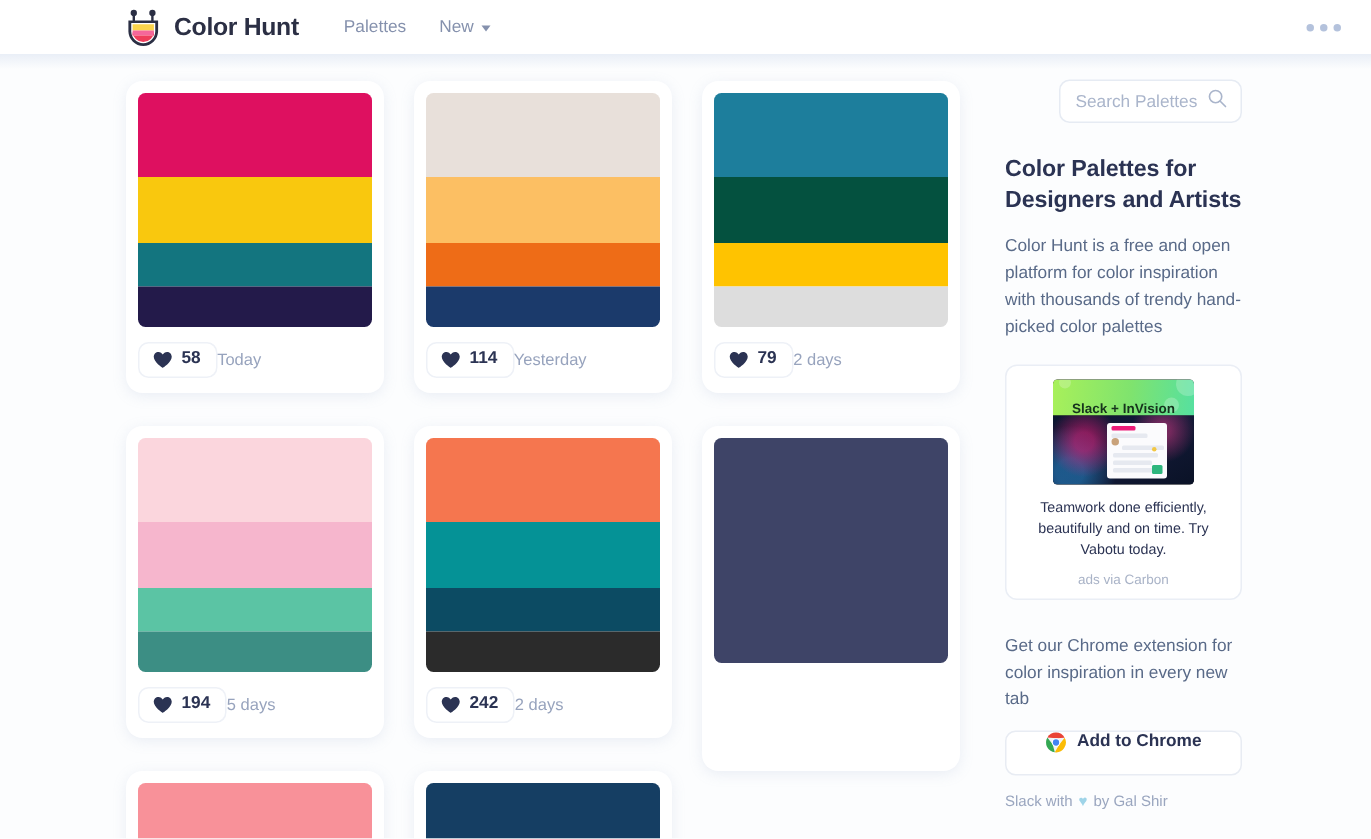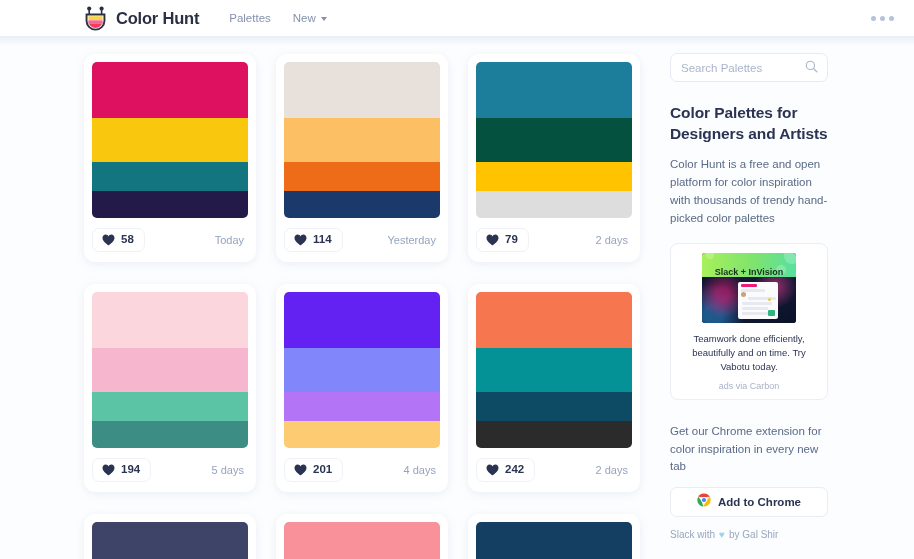--- a/index.html
+++ b/index.html
@@ -139,21 +139,20 @@
     display: flex;
     flex-direction: column;
     cursor: pointer;
   }
   .swatch { width: 100%; }
 
   .card-foot {
     height: 44px;
     display: flex;
     align-items: center;
-    justify-content: space-between;
     padding: 0 4px 0 0;
   }
 
   .like {
     display: flex;
     align-items: center;
     gap: 6px;
     border: 1px solid #eef1f7;
     border-radius: 7px;
     padding: 5px 10px 5px 9px;
@@ -181,20 +180,21 @@
 
   .search-box {
     height: 29px;
     border: 1px solid #e6ebf3;
     border-radius: 7px;
     display: flex;
     align-items: center;
     padding: 0 9px 0 10px;
     background: #fff;
     cursor: text;
+    margin-left: 36px;
   }
   .search-box input {
     border: none;
     outline: none;
     font-family: "Liberation Sans", sans-serif;
     font-size: 11.5px;
     color: #6d7a95;
     flex: 1;
     background: transparent;
     min-width: 0;
@@ -298,21 +298,20 @@
     font-size: 11.5px;
     line-height: 1.55;
     color: #596a88;
   }
   .chrome-btn {
     margin-top: 11px;
     height: 30px;
     border: 1px solid #e8ecf3;
     border-radius: 7px;
     display: flex;
-    align-items: center;
     justify-content: center;
     gap: 7px;
     cursor: pointer;
     background: #fff;
   }
   .chrome-btn-label {
     font-size: 11.5px;
     font-weight: bold;
     color: #2b3353;
   }
@@ -441,39 +440,20 @@
                 <path d="M6.5 11.3 C6.5 11.3 0.5 7.6 0.5 3.9 C0.5 1.9 2 0.6 3.6 0.6 C4.9 0.6 6 1.4 6.5 2.4 C7 1.4 8.1 0.6 9.4 0.6 C11 0.6 12.5 1.9 12.5 3.9 C12.5 7.6 6.5 11.3 6.5 11.3 Z" fill="#2b3353"></path>
               </svg>
             </span>
             <span class="like-count">194</span>
           </div>
           <div class="date">5 days</div>
         </div>
       </div>
       <div class="card">
         <div class="swatches">
-          <div class="swatch" style="background: rgb(100, 34, 242); height: 36%;"></div>
-          <div class="swatch" style="background: rgb(129, 135, 250); height: 28%;"></div>
-          <div class="swatch" style="background: rgb(180, 116, 246); height: 19%;"></div>
-          <div class="swatch" style="background: rgb(252, 203, 114); height: 17%;"></div>
-        </div>
-        <div class="card-foot">
-          <div class="like">
-            <span>
-              <svg width="13" height="12" viewBox="0 0 13 12">
-                <path d="M6.5 11.3 C6.5 11.3 0.5 7.6 0.5 3.9 C0.5 1.9 2 0.6 3.6 0.6 C4.9 0.6 6 1.4 6.5 2.4 C7 1.4 8.1 0.6 9.4 0.6 C11 0.6 12.5 1.9 12.5 3.9 C12.5 7.6 6.5 11.3 6.5 11.3 Z" fill="#2b3353"></path>
-              </svg>
-            </span>
-            <span class="like-count">201</span>
-          </div>
-          <div class="date">4 days</div>
-        </div>
-      </div>
-      <div class="card">
-        <div class="swatches">
           <div class="swatch" style="background: rgb(245, 118, 79); height: 36%;"></div>
           <div class="swatch" style="background: rgb(5, 146, 150); height: 28%;"></div>
           <div class="swatch" style="background: rgb(12, 75, 99); height: 19%;"></div>
           <div class="swatch" style="background: rgb(43, 43, 43); height: 17%;"></div>
         </div>
         <div class="card-foot">
           <div class="like">
             <span>
               <svg width="13" height="12" viewBox="0 0 13 12">
                 <path d="M6.5 11.3 C6.5 11.3 0.5 7.6 0.5 3.9 C0.5 1.9 2 0.6 3.6 0.6 C4.9 0.6 6 1.4 6.5 2.4 C7 1.4 8.1 0.6 9.4 0.6 C11 0.6 12.5 1.9 12.5 3.9 C12.5 7.6 6.5 11.3 6.5 11.3 Z" fill="#2b3353"></path>

